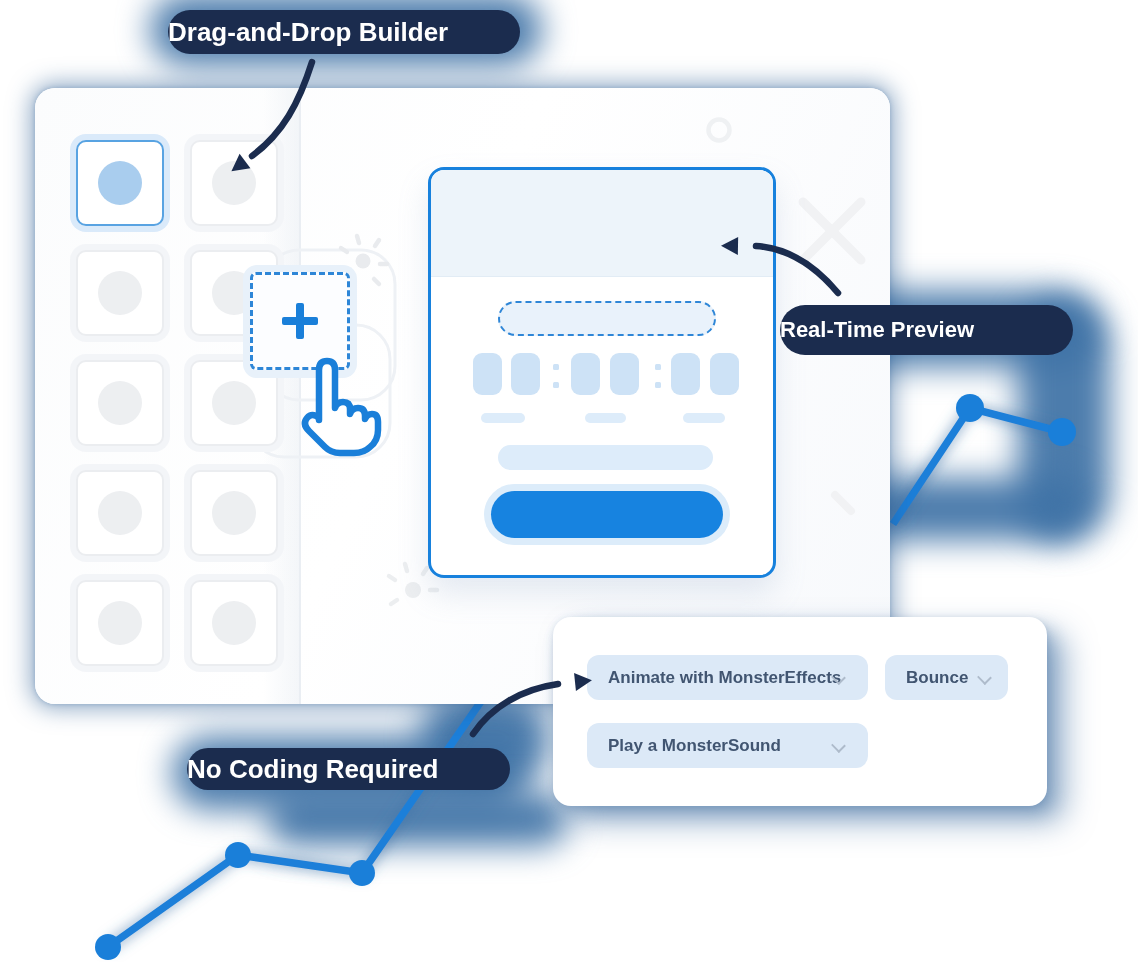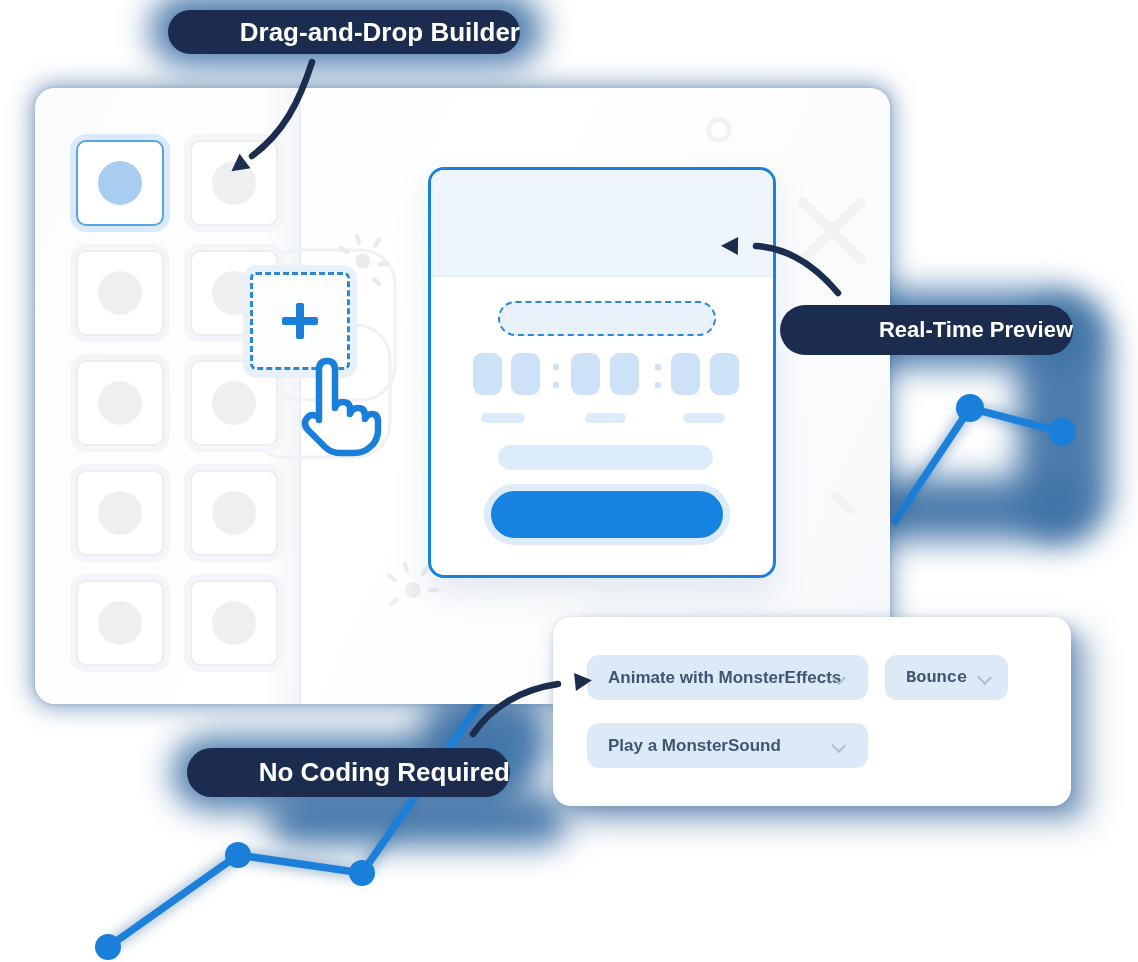--- a/index.html
+++ b/index.html
@@ -44,32 +44,32 @@
     background:#e9f2fb;border:2px dashed #2e86d7;box-sizing:border-box;}
   .digit{position:absolute;width:29px;height:42px;border-radius:9px;background:#cde2f6;top:183px;}
   .colon-dot{position:absolute;width:6px;height:6px;border-radius:1.5px;background:#cde2f6;}
   .mini-bar{position:absolute;top:243px;height:10px;border-radius:5px;background:#ddecfa;}
   .wide-bar{position:absolute;left:67px;top:275px;width:215px;height:25px;border-radius:13px;background:#ddecfa;}
   .cta{position:absolute;left:60px;top:321px;width:232px;height:47px;border-radius:24px;background:#1783e0;
     box-shadow:0 0 0 7px #dcecfa;border:none;}
 
   
   .effects-panel{position:absolute;left:553px;top:617px;width:494px;height:189px;background:#fff;border-radius:18px;z-index:4;
-    box-shadow:18px 16px 30px rgba(51,102,155,.50),6px 8px 16px rgba(51,102,155,.28),0 2px 6px rgba(120,145,175,.25);padding-left:24px;}
+    box-shadow:18px 16px 30px rgba(51,102,155,.50),6px 8px 16px rgba(51,102,155,.28),0 2px 6px rgba(120,145,175,.25);}
   .dd{position:absolute;height:45px;border-radius:12px;background:#dce9f7;display:flex;align-items:center;
     color:#415571;font-size:17px;font-weight:bold;padding-left:21px;box-sizing:border-box;cursor:pointer;}
   .chev{position:absolute;right:24px;top:17px;width:9px;height:9px;border-right:2.5px solid #aebbcb;
     border-bottom:2.5px solid #aebbcb;transform:rotate(45deg) scaleY(.9);}
 
   
   .pill{position:absolute;background:#1b2c4e;color:#fff;border-radius:26px;display:flex;align-items:center;
-    justify-content:flex-end;font-weight:bold;z-index:5;}
+    justify-content:flex-start;font-weight:bold;z-index:5;}
   .pill-builder{left:168px;top:10px;width:352px;height:44px;font-size:26px;}
   .pill-preview{left:780px;top:305px;width:293px;height:50px;font-size:22px;}
-  .pill-nocode{left:187px;top:748px;width:323px;height:49px;font-size:26px;}
+  .pill-nocode{left:187px;top:748px;width:323px;height:42px;font-size:26px;}
 
   
   .overlay{position:absolute;left:0;top:0;z-index:6;pointer-events:none;}
   .hand{position:absolute;left:295px;top:356px;z-index:6;}
 </style>
 </head>
 <body>
 
 <div class="stage">
 
@@ -191,21 +191,21 @@
       <div class="wide-bar"></div>
       <button class="cta"></button>
     </div>
   </div>
 
   <div class="effects-panel">
     <div class="dd" style="left:34px;top:38px;width:281px;">
       <span>Animate with MonsterEffects</span>
       <span class="chev"></span>
     </div>
-    <div class="dd" style="left:332px;top:38px;width:123px;font-family:Liberation Mono, monospace;">
+    <div class="dd" style="left:332px;top:38px;width:123px;">
       <span>Bounce</span>
       <span class="chev" style="right:18px;"></span>
     </div>
     <div class="dd" style="left:34px;top:106px;width:281px;">
       <span>Play a MonsterSound</span>
       <span class="chev"></span>
     </div>
   </div>
 
   <div class="pill pill-builder">

